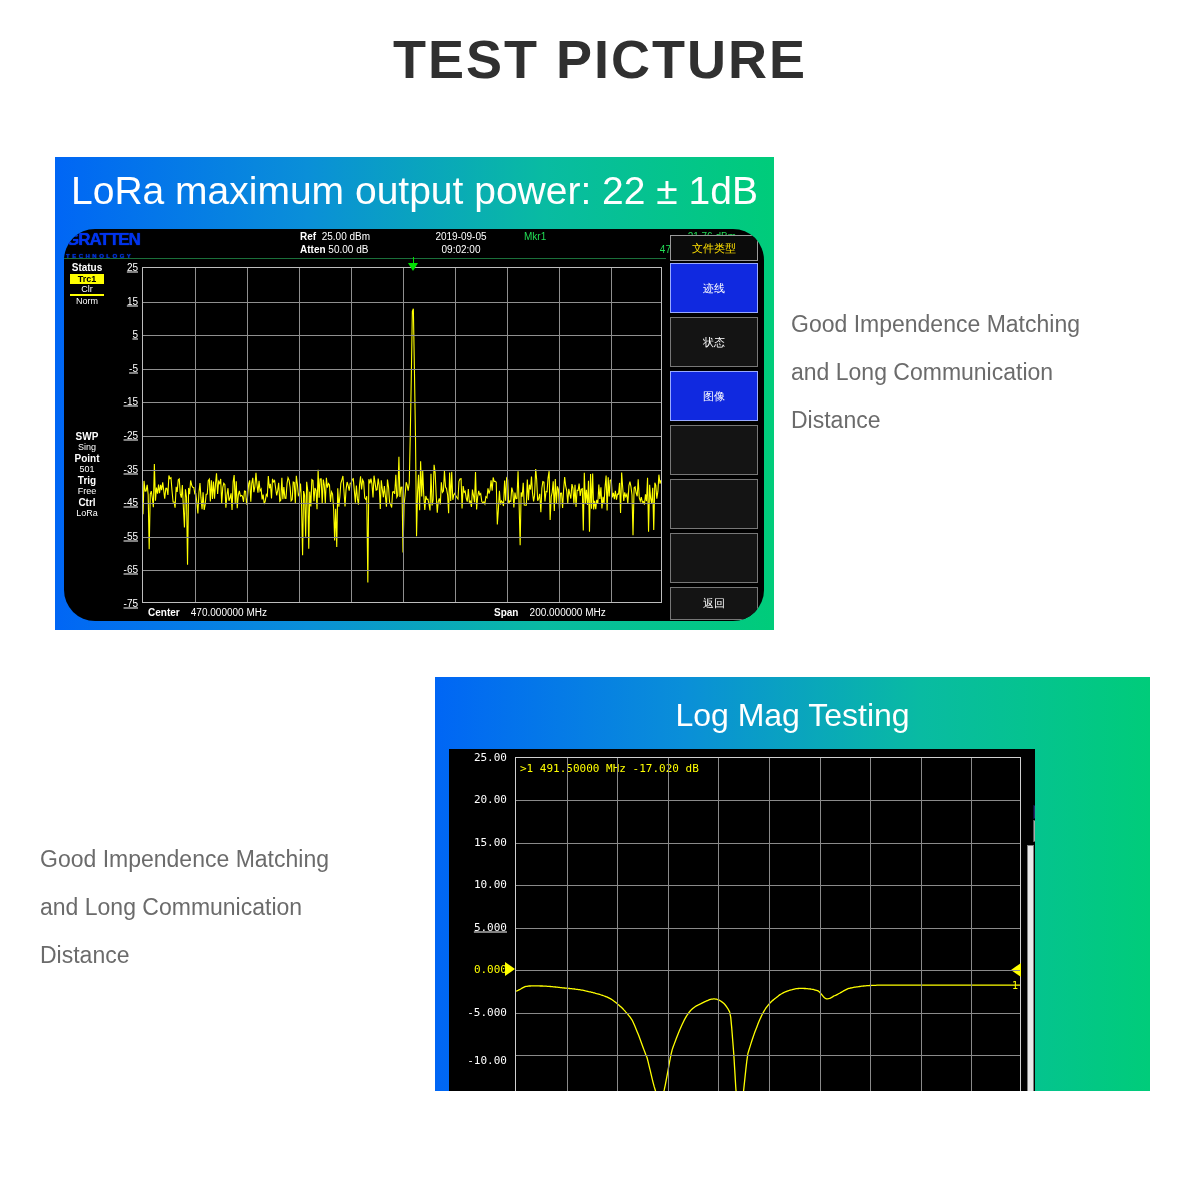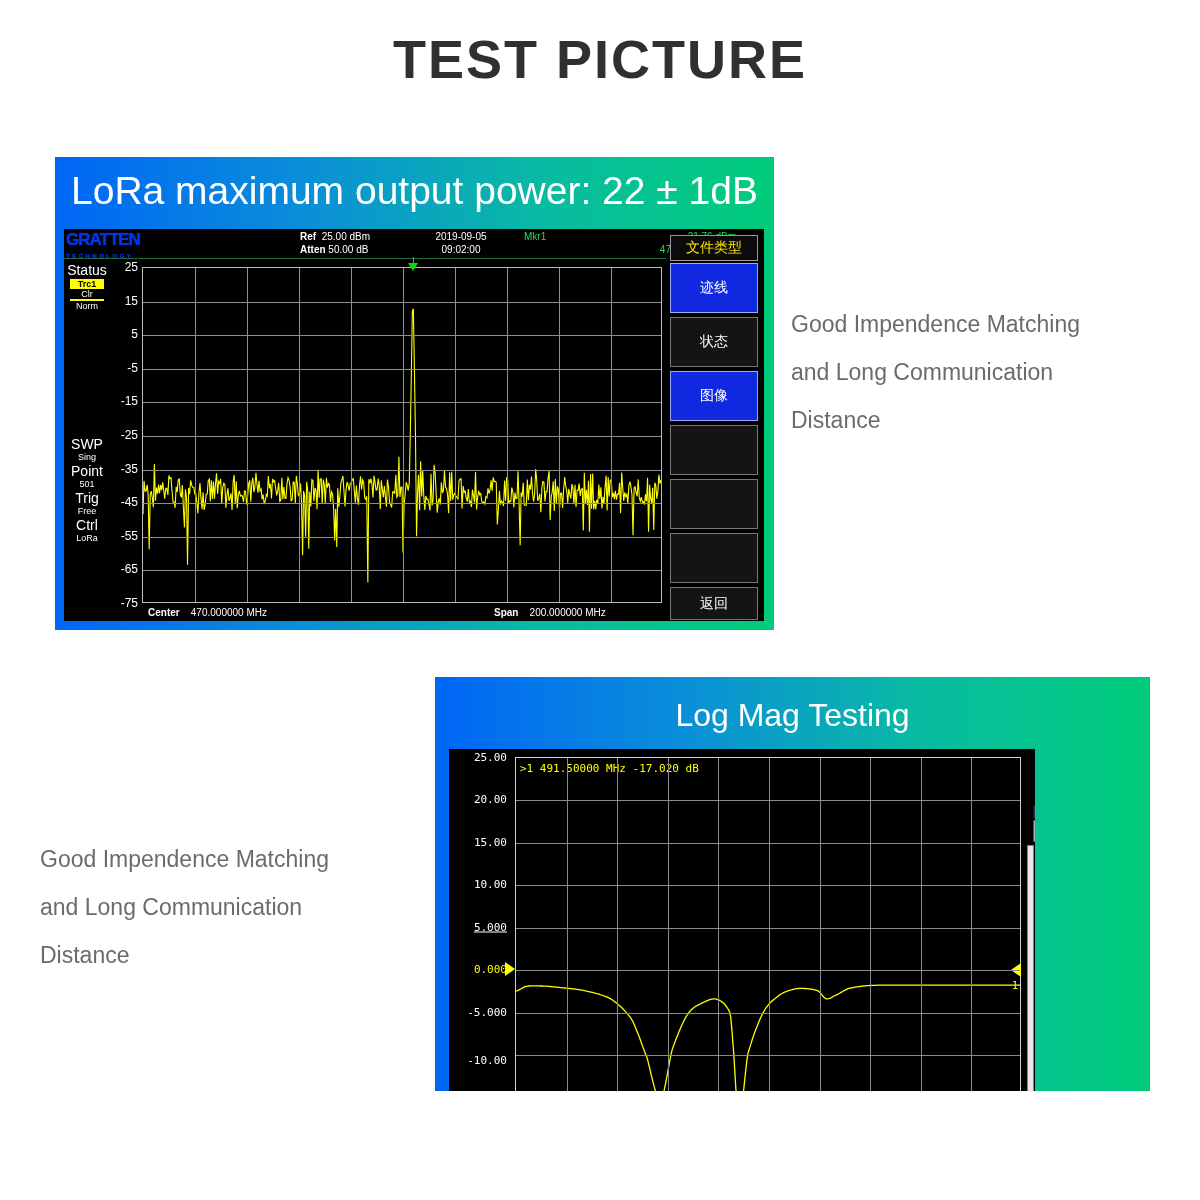--- a/index.html
+++ b/index.html
@@ -22,21 +22,21 @@
   .banner-text{
     position:absolute;width:100%;text-align:center;color:#ffffff;
     font-weight:normal;white-space:nowrap;
   }
   .screen{position:absolute;background:#000000;overflow:hidden;}
 
   
   #card1{left:55px;top:157px;width:719px;height:473px;}
   #card1 .banner{height:473px;}
   #card1 .banner-text{top:12px;font-size:39px;}
-  #sa-screen{left:9px;top:72px;width:700px;height:392px;}
+  #sa-screen{left:9px;top:72px;width:700px;height:392px;border-radius:31px;}
 
   .sa-logo{
     position:absolute;left:2px;top:2px;width:104px;height:30px;
     font-family:"Liberation Sans",sans-serif;color:#0033ee;
     font-weight:bold;font-size:17px;letter-spacing:-1px;line-height:17px;
     text-shadow:0 0 1px #0044ff;
   }
   .sa-logo .sub{display:block;font-size:6px;letter-spacing:2.5px;color:#0030cc;}
 
   .sa-hdr{position:absolute;top:1px;color:#ffffff;font-size:10px;line-height:13px;white-space:nowrap;}
@@ -44,49 +44,49 @@
   .sa-hdr.green{color:#22dd55;}
   #sa-hdr-ref{left:236px;}
   #sa-hdr-date{left:352px;text-align:center;width:90px;}
   #sa-hdr-mkr{left:460px;}
   #sa-hdr-val{left:536px;width:136px;text-align:right;}
 
   .sa-topline{position:absolute;left:0;top:29px;width:602px;height:1px;background:#1a6f3a;}
 
   
   .sa-side{position:absolute;left:0;top:32px;width:46px;color:#ffffff;font-size:9px;text-align:center;}
-  .sa-side .lbl{font-weight:normal;font-size:14px;margin-top:1px;}
+  .sa-side .lbl{font-weight:bold;font-size:10px;margin-top:1px;}
   .sa-side .val{font-size:9px;}
   .sa-side .trc{background:#ffff00;color:#000000;font-weight:bold;display:block;margin:1px 6px 0 6px;}
   .sa-side .clr{border-bottom:2px solid #ffff00;display:block;margin:0 6px;}
 
   
   .sa-yaxis{position:absolute;left:46px;top:32px;width:30px;height:348px;}
-  .sa-yaxis span{position:absolute;right:2px;color:#ffffff;font-size:12px;transform:translateY(-50%);}
+  .sa-yaxis span{position:absolute;right:2px;color:#ffffff;font-size:10px;transform:translateY(-50%);text-decoration:underline;}
 
   
   #sa-grid{position:absolute;left:78px;top:38px;width:520px;height:336px;border:1px solid #bdbdbd;box-sizing:border-box;}
   .gl{position:absolute;background:#8f8f8f;}
   .gl.h{left:0;width:100%;height:1px;}
   .gl.v{top:0;height:100%;width:1px;}
   #sa-grid svg{position:absolute;left:0;top:0;width:100%;height:100%;}
   .marker-tri{position:absolute;width:0;height:0;border-left:5px solid transparent;border-right:5px solid transparent;border-top:8px solid #00e000;}
   .marker-stem{position:absolute;width:1px;height:7px;background:#00e000;}
 
   
   .sa-bottom{position:absolute;top:378px;color:#ffffff;font-size:10px;white-space:nowrap;}
   .sa-bottom b{font-weight:bold;}
   #sa-center{left:84px;}
   #sa-span{left:430px;}
 
   
   .sa-keys{position:absolute;left:604px;top:0px;width:94px;height:391px;}
   .sk{position:absolute;left:2px;width:88px;box-sizing:border-box;
       border:1px solid #777777;background:#141414;color:#ffffff;
-      font-size:14px;text-align:center;display:flex;align-items:center;justify-content:center;}
+      font-size:11px;text-align:center;display:flex;align-items:center;justify-content:center;}
   .sk.title{color:#ffe000;border-color:#999999;background:#0b0b0b;}
   .sk.on{background:#1029e0;border-color:#99aaff;color:#ffffff;}
 
   
   #card2{left:435px;top:677px;width:715px;height:414px;}
   #card2 .banner{height:470px;}
   #card2 .banner-text{top:20px;font-size:32px;}
   #na-screen{left:14px;top:72px;width:586px;height:398px;}
 
   .na-yaxis{position:absolute;left:0;top:0;width:62px;height:398px;}

